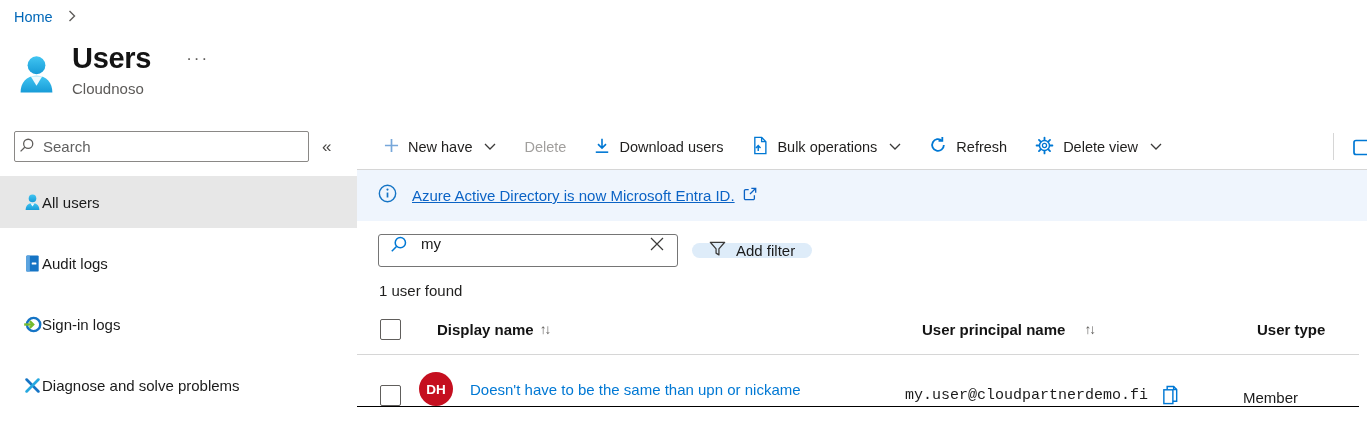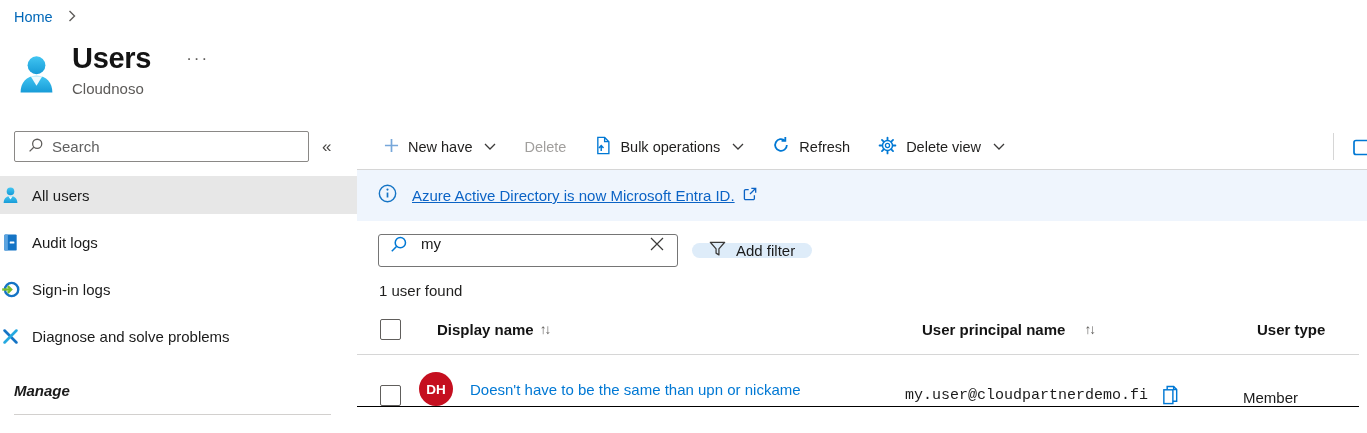--- a/index.html
+++ b/index.html
@@ -15,27 +15,27 @@
   .title-icon { margin-top:11px; }
   .title-line { display:flex; align-items:center; }
   .page-title { font-size:29px; font-weight:700; color:#141414; letter-spacing:-0.3px; }
   .title-ellipsis { margin-left:35px; color:#5f5d5b; font-size:17px; letter-spacing:2px; cursor:pointer; }
   .page-subtitle { margin-top:5px; font-size:15px; color:#5c5a58; }
 
   
   .sidebar { position:absolute; left:0; top:124px; width:357px; bottom:0; overflow:hidden; background:#fff; }
   .side-search-row { display:flex; align-items:center; padding:7px 0 0 14px; }
   .side-search { width:295px; height:31px; border:1px solid #8a8886; border-radius:2px;
-    display:flex; align-items:center; gap:8px; padding:0 13px; background:#fff; }
+    display:flex; align-items:center; gap:8px; padding:0 4px; background:#fff; }
   .side-search input { border:none; outline:none; flex:1; font-size:15px; font-family:inherit; color:#1b1b1b; background:transparent; }
   .side-search input::placeholder { color:#5f5f5f; }
   .collapse-btn { margin-left:13px; color:#484644; font-size:17px; cursor:pointer; user-select:none; }
   .nav { margin-top:14px; }
-  .nav-item { height:38px; margin-bottom:9px; display:flex; align-items:center; gap:12px;
-    font-size:15px; color:#1b1b1b; cursor:pointer; }
+  .nav-item { height:52px; margin-bottom:9px; display:flex; align-items:center; 
+    padding-left:22px; font-size:15px; color:#1b1b1b; cursor:pointer; }
   .nav-item.selected { background:#e7e7e7; }
   .nav-icon { width:20px; display:flex; justify-content:center; }
   .section-label { margin:27px 0 0 14px; font-size:15px; font-weight:700; color:#1b1b1b;font-style:italic; }
   .side-divider { margin:15px 26px 0 14px; border-top:1px solid #d2d0ce; }
   .nav-bottom { margin-top:9px; }
 
   
   .main { position:absolute; left:357px; top:124px; right:0; bottom:0; overflow:hidden; }
   .toolbar { height:46px; display:flex; align-items:center; padding-left:27px;
     border-bottom:1px solid #d6d6d6; white-space:nowrap; overflow:hidden; }
@@ -211,20 +211,29 @@
         <svg width="12" height="7" viewBox="0 0 12 7">
             <path d="M1 1l5 5 5-5" fill="none" stroke="#3b3a39" stroke-width="1.3"></path>
           </svg>
       </span>
     </div>
     <div class="tb-item disabled">
       <span>Delete</span>
     </div>
     <div class="tb-item">
       <span>
+        <svg width="16" height="17" viewBox="0 0 18 18">
+            <path d="M9 1.5v10M4.5 7.5L9 12l4.5-4.5" fill="none" stroke="#0078d4" stroke-width="1.8"></path>
+            <path d="M2 16.5h14" stroke="#0078d4" stroke-width="1.8"></path>
+          </svg>
+      </span>
+      <span>Download users</span>
+    </div>
+    <div class="tb-item">
+      <span>
         <svg width="17" height="19" viewBox="0 0 20 22">
           <path d="M4.5 1.5h8l5 5v14h-13z" fill="none" stroke="#0078d4" stroke-width="1.6"></path>
           <path d="M12.5 1.5v5h5" fill="none" stroke="#0078d4" stroke-width="1.6"></path>
           <path d="M8.5 17.5v-6M5.8 13.8L8.5 11l2.7 2.8" fill="none" stroke="#0078d4" stroke-width="1.7"></path>
         </svg>
       </span>
       <span>Bulk operations</span>
       <span class="chev">
         <svg width="12" height="7" viewBox="0 0 12 7">
             <path d="M1 1l5 5 5-5" fill="none" stroke="#3b3a39" stroke-width="1.3"></path>

